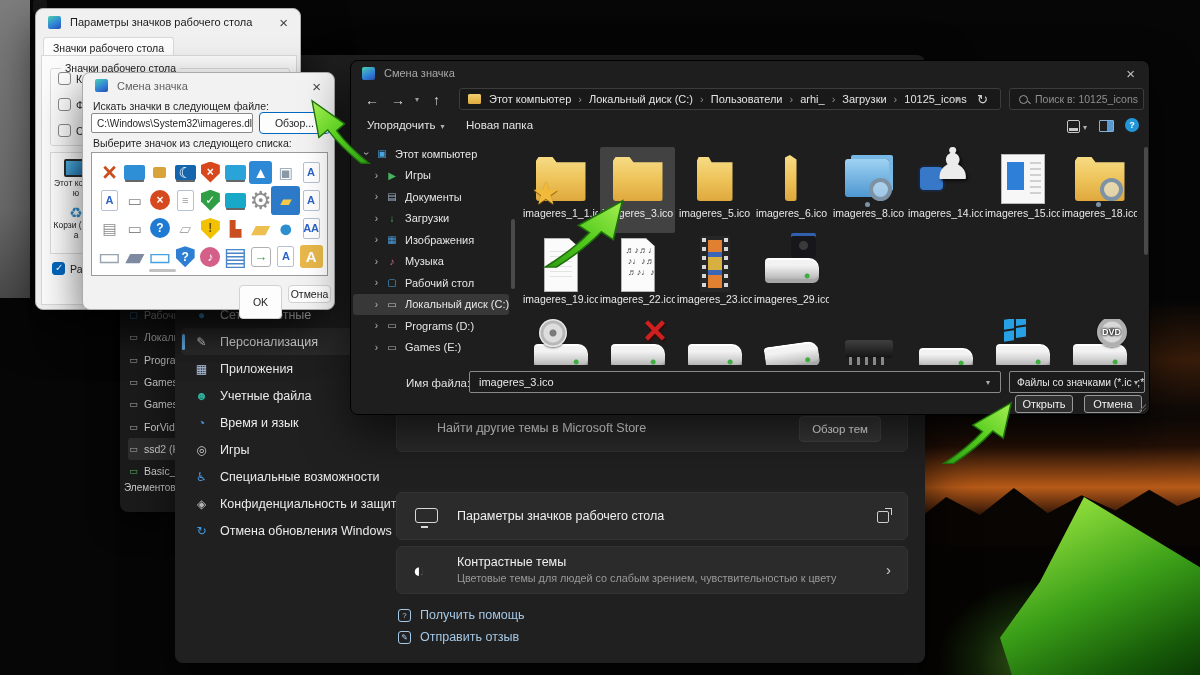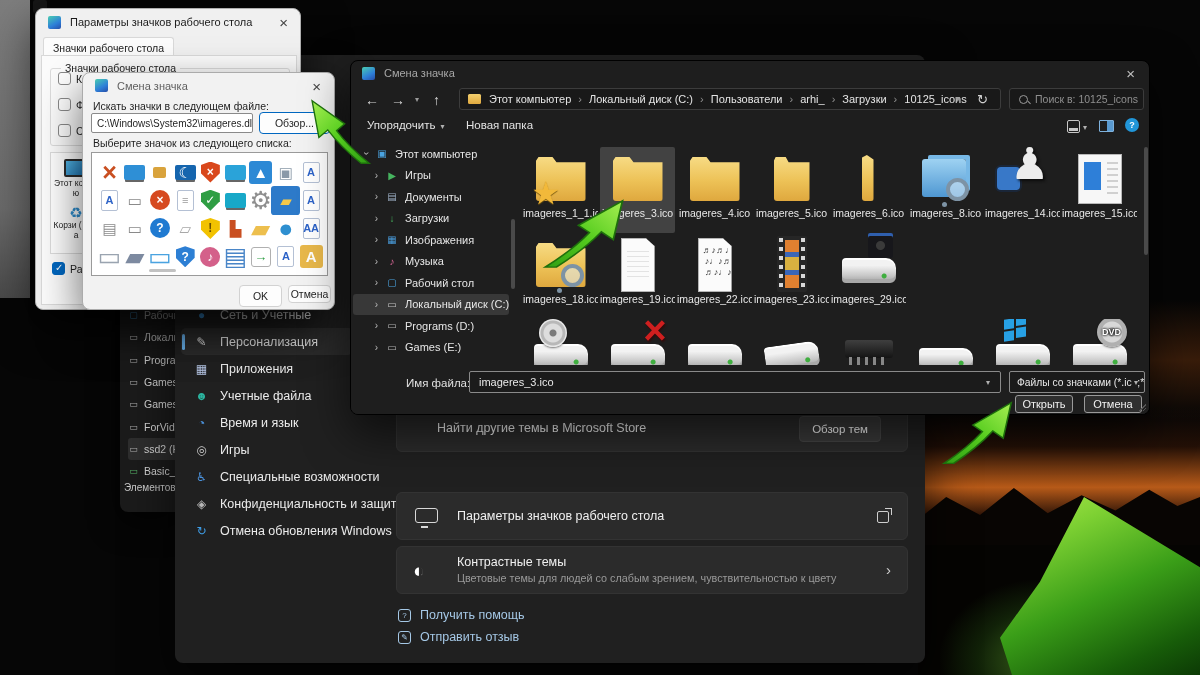--- a/index.html
+++ b/index.html
@@ -467,21 +467,21 @@
           <span class="gicon big" style="color: rgb(74, 134, 200);">▤</span>
 
           <span class="gicon boxed" style="color: rgb(47, 158, 68);">→</span>
 
           <span class="gicon doc" style="color: rgb(45, 99, 200);">A</span>
 
           <span class="gicon" style="color: rgb(255, 255, 255); background: rgb(232, 184, 75);">A</span>
         </div>
     </div>
     <div class="abs" id="ci-hscroll"></div>
-    <div class="abs lbtn" style="left:156px;top:212px;width:43px;height:22px;text-align:right;">OK</div>
+    <div class="abs lbtn" style="left:156px;top:212px;width:43px;height:34px;text-align:right;">OK</div>
     <div class="abs lbtn" style="left:205px;top:212px;width:43px;height:18px;">Отмена</div>
   </div>
 
   <div class="abs shadow" id="fdlg">
     <div class="tb">
       <span class="appico"></span>
       <span class="title">Смена значка</span>
     </div>
     <span class="x abs">×</span>
     <span class="navic" style="left:14px;top:31px;">←</span>
@@ -603,24 +603,20 @@
         <div class="tile">
           <div class="ficon i-folder-star"></div>
           <div class="flabel">imageres_1_1.ico</div>
         </div>
 
         <div class="tile selected">
           <div class="ficon i-folder"></div>
           <div class="flabel">imageres_3.ico</div>
         </div>
 
-        <div class="tile">
-          <div class="ficon i-folder"></div>
-          <div class="flabel">imageres_4.ico</div>
-        </div>
 
         <div class="tile">
           <div class="ficon i-folder-slim"></div>
           <div class="flabel">imageres_5.ico</div>
         </div>
 
         <div class="tile">
           <div class="ficon i-folder-side"></div>
           <div class="flabel">imageres_6.ico</div>
         </div>

